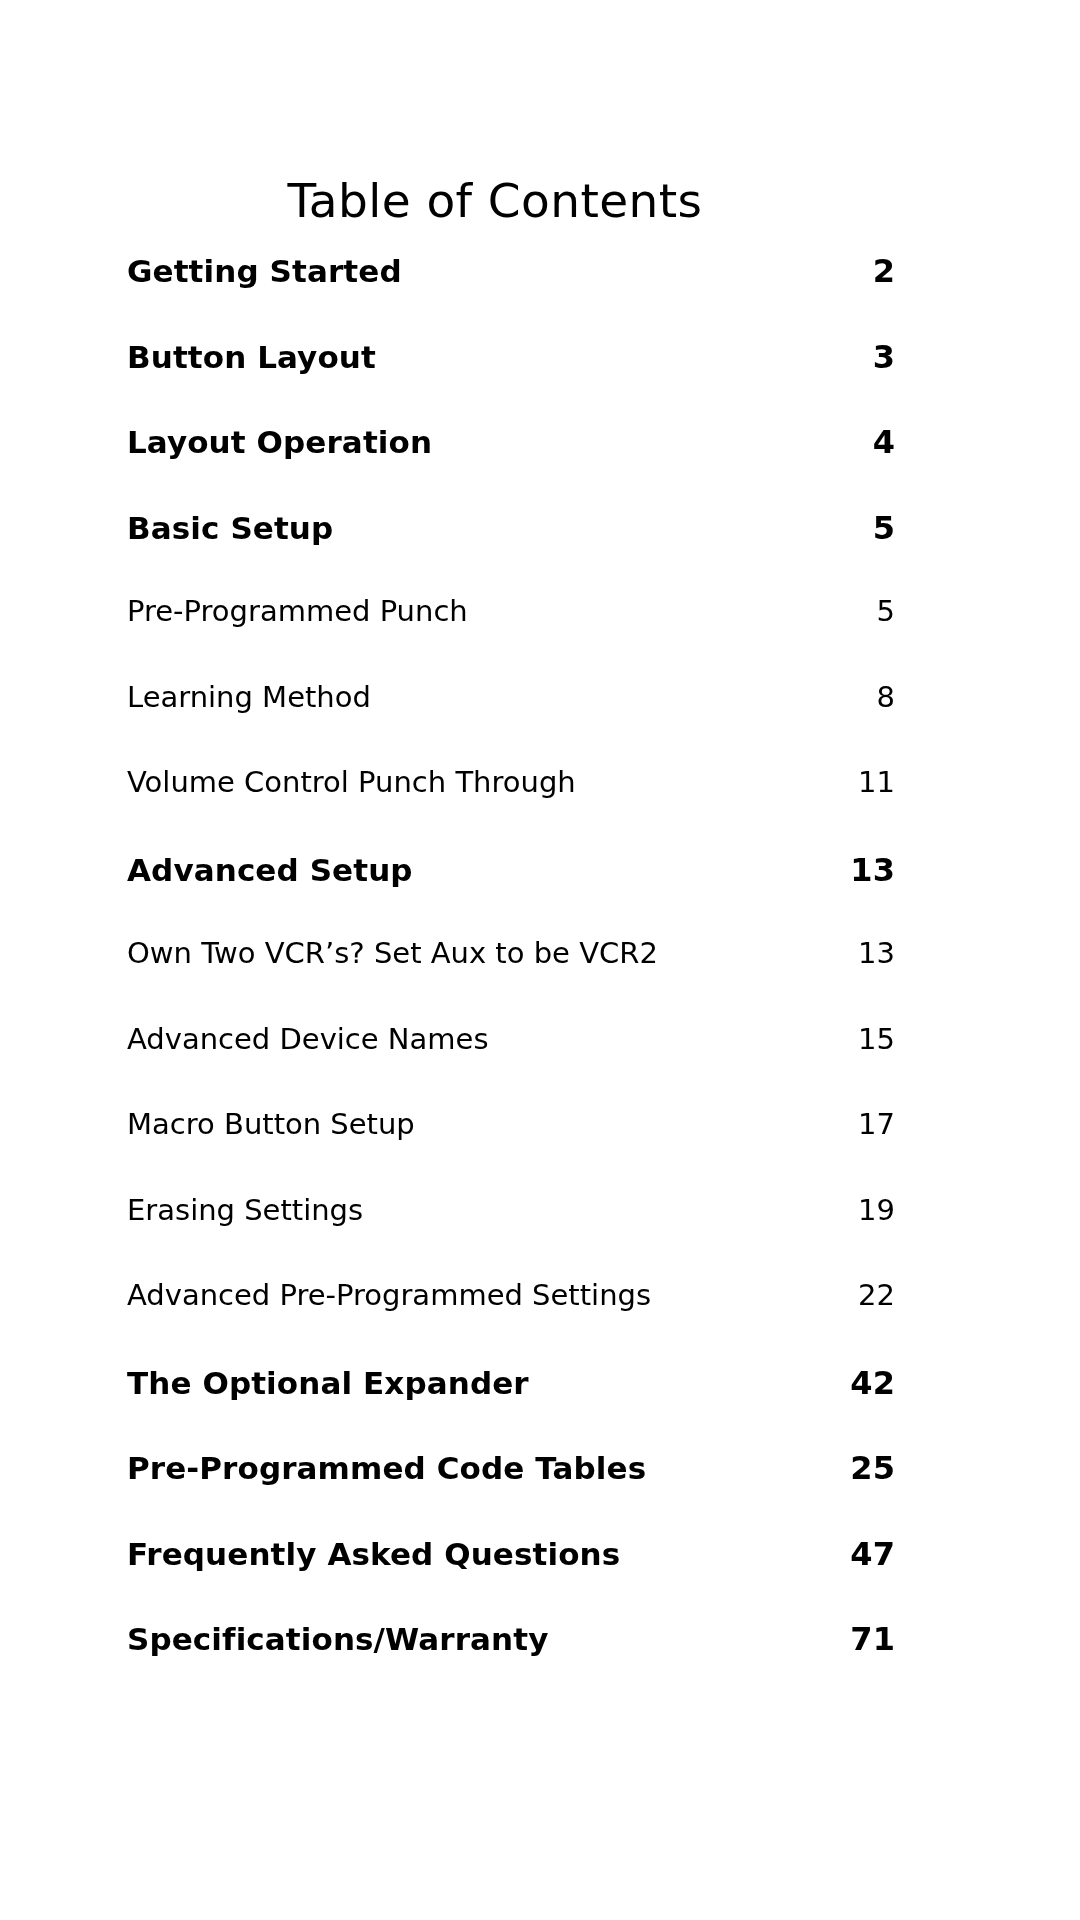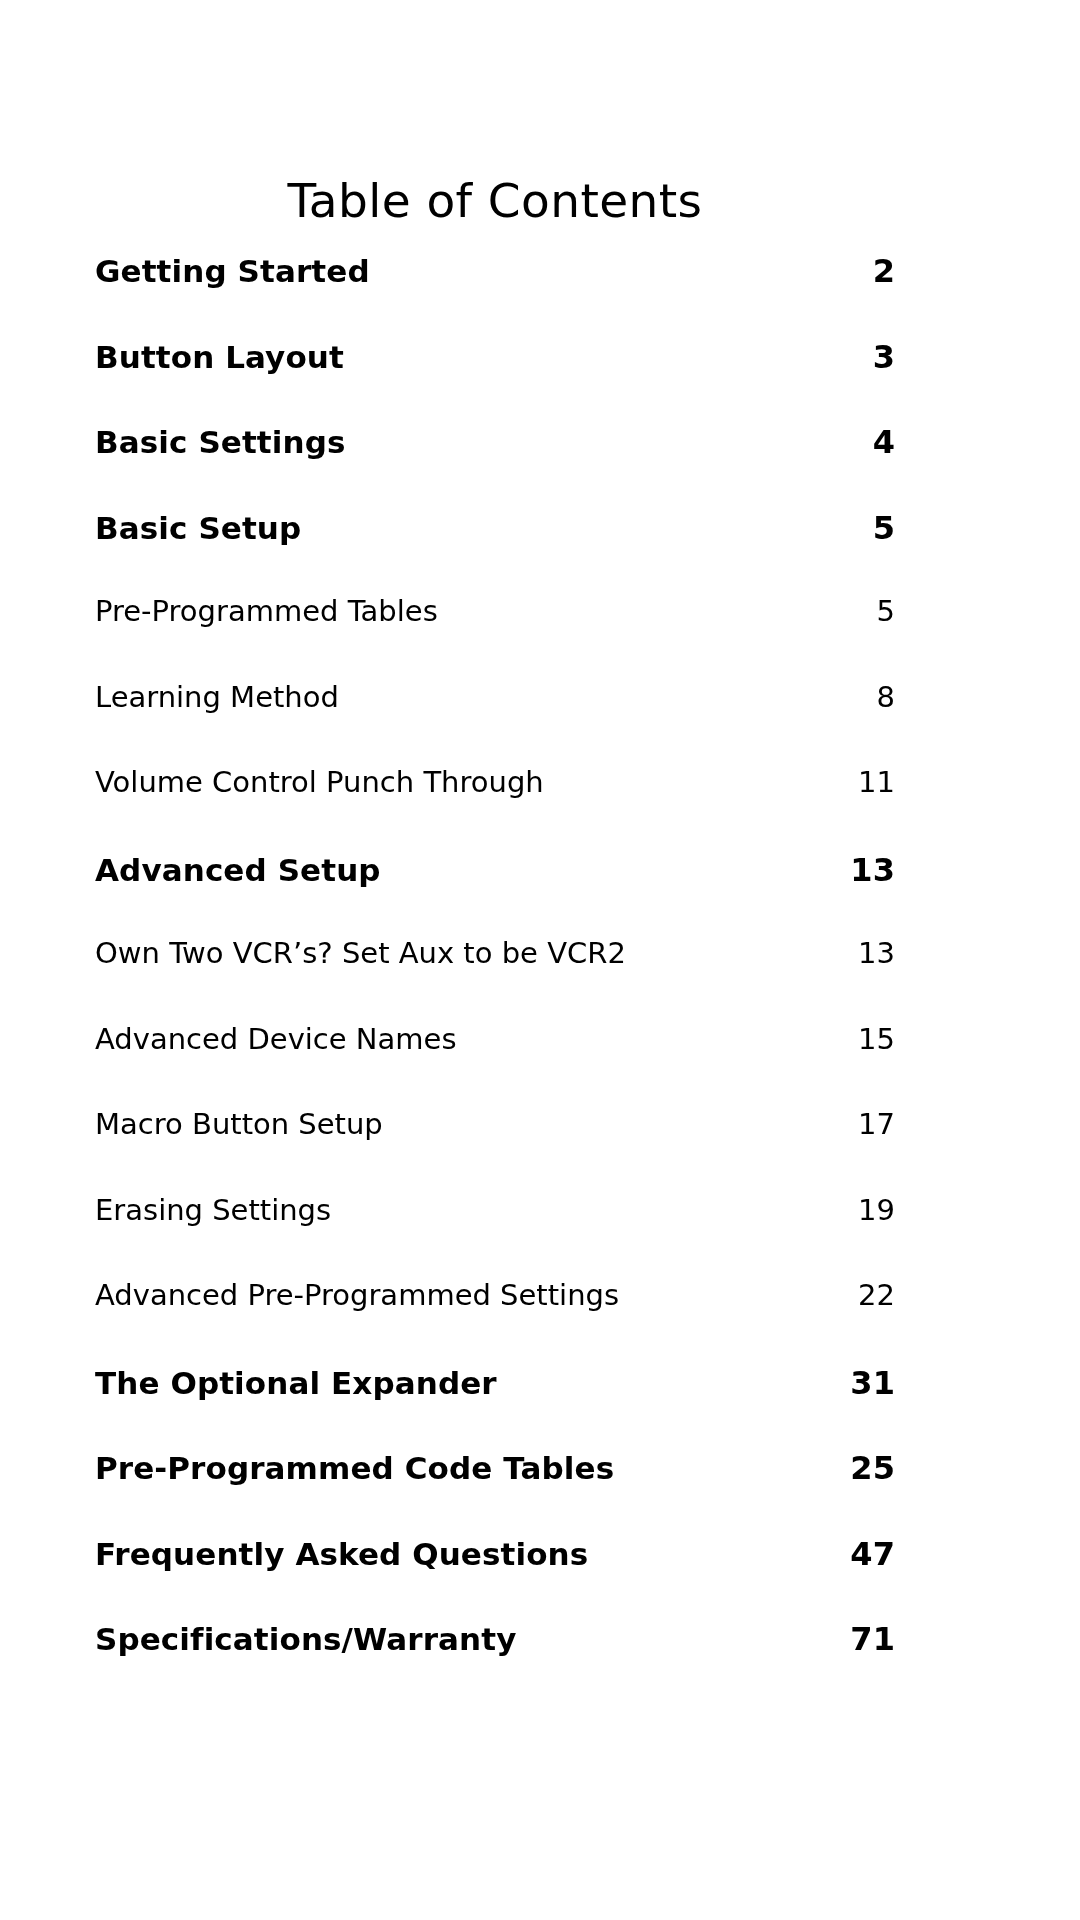--- a/index.html
+++ b/index.html
@@ -53,20 +53,21 @@
     align-items: baseline;
     justify-content: space-between;
     height: 85.5px;
     width: 100%;
     box-sizing: border-box;
   }
 
   .toc-label {
     white-space: nowrap;
     color: #000000;
+    margin-left: 32px;
   }
 
   .toc-page {
     white-space: nowrap;
     text-align: right;
     color: #000000;
     flex: 0 0 auto;
     min-width: 54px;
   }
 
@@ -105,29 +106,29 @@
 
   <div class="toc-entry level-1">
         <span class="toc-label">Getting Started</span>
         <span class="toc-page">2</span>
       </div>
       <div class="toc-entry level-1">
         <span class="toc-label">Button Layout</span>
         <span class="toc-page">3</span>
       </div>
       <div class="toc-entry level-1">
-        <span class="toc-label">Basic Settings</span>
+        <span class="toc-label">Layout Operation</span>
         <span class="toc-page">4</span>
       </div>
       <div class="toc-entry level-1">
         <span class="toc-label">Basic Setup</span>
         <span class="toc-page">5</span>
       </div>
       <div class="toc-entry level-2">
-        <span class="toc-label">Pre-Programmed Tables</span>
+        <span class="toc-label">Pre-Programmed Punch</span>
         <span class="toc-page">5</span>
       </div>
       <div class="toc-entry level-2">
         <span class="toc-label">Learning Method</span>
         <span class="toc-page">8</span>
       </div>
       <div class="toc-entry level-2">
         <span class="toc-label">Volume Control Punch Through</span>
         <span class="toc-page">11</span>
       </div>
@@ -150,21 +151,21 @@
       <div class="toc-entry level-2">
         <span class="toc-label">Erasing Settings</span>
         <span class="toc-page">19</span>
       </div>
       <div class="toc-entry level-2">
         <span class="toc-label">Advanced Pre-Programmed Settings</span>
         <span class="toc-page">22</span>
       </div>
       <div class="toc-entry level-1">
         <span class="toc-label">The Optional Expander</span>
-        <span class="toc-page">31</span>
+        <span class="toc-page">42</span>
       </div>
       <div class="toc-entry level-1">
         <span class="toc-label">Pre-Programmed Code Tables</span>
         <span class="toc-page">25</span>
       </div>
       <div class="toc-entry level-1">
         <span class="toc-label">Frequently Asked Questions</span>
         <span class="toc-page">47</span>
       </div>
       <div class="toc-entry level-1">

